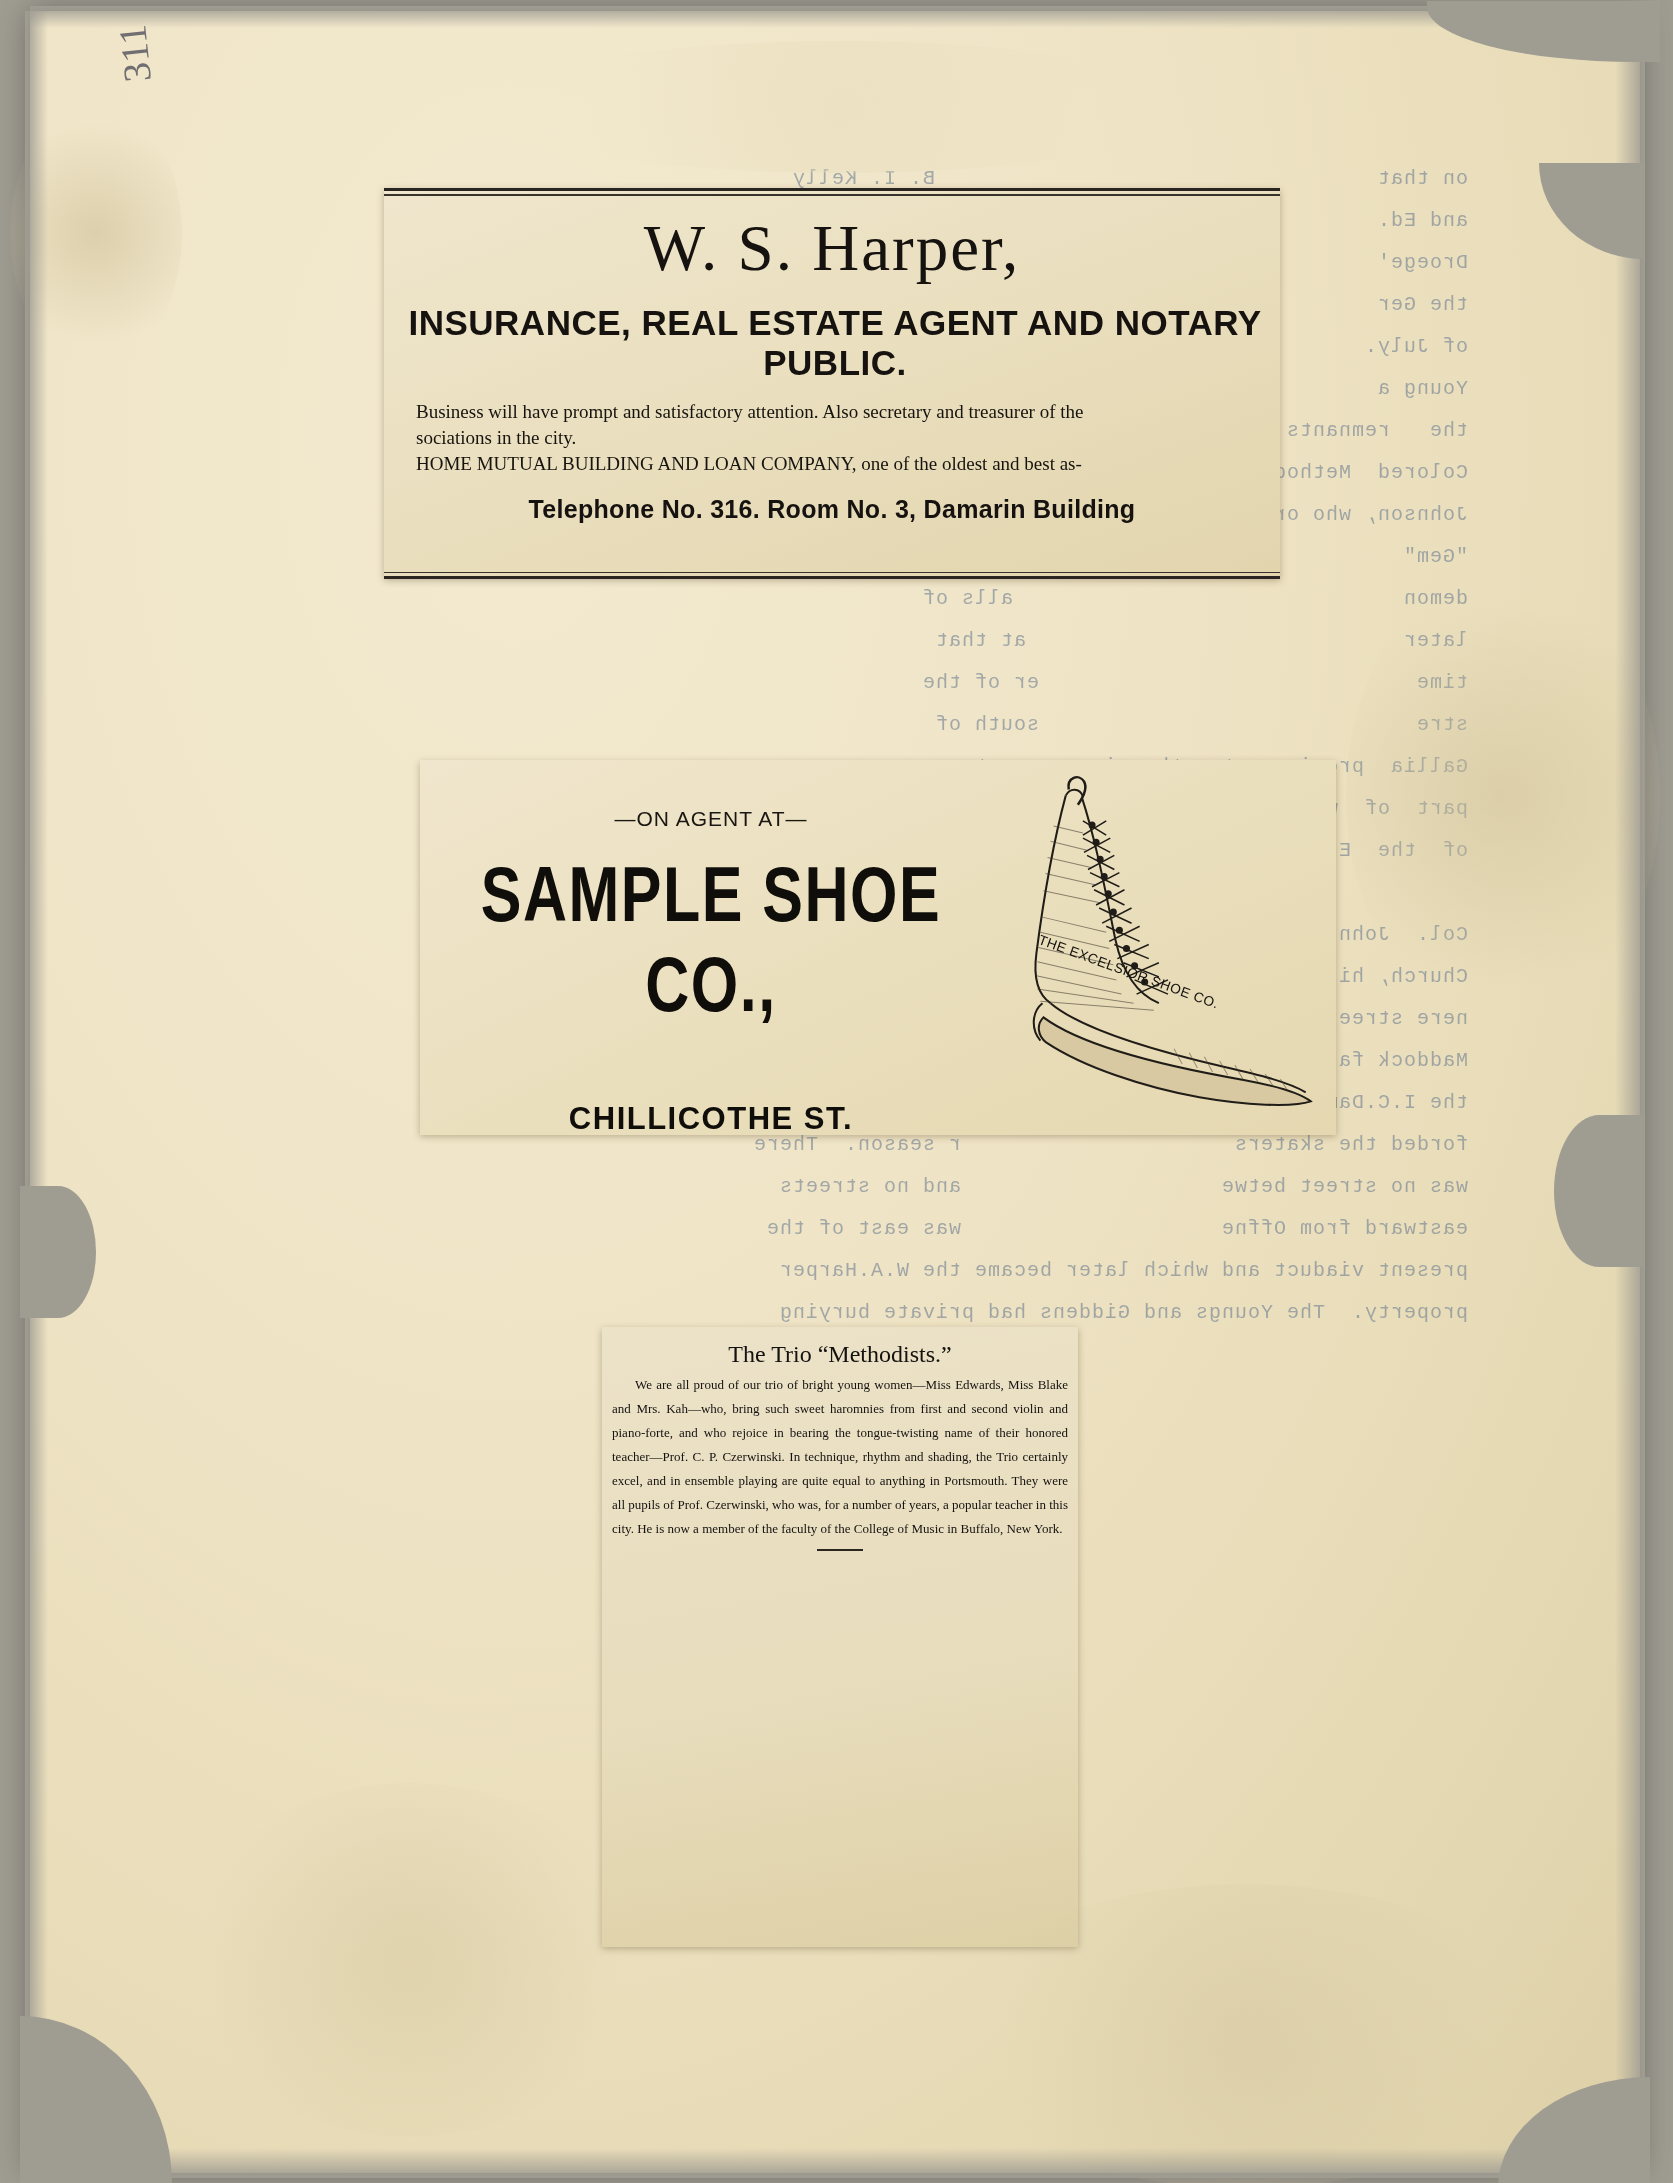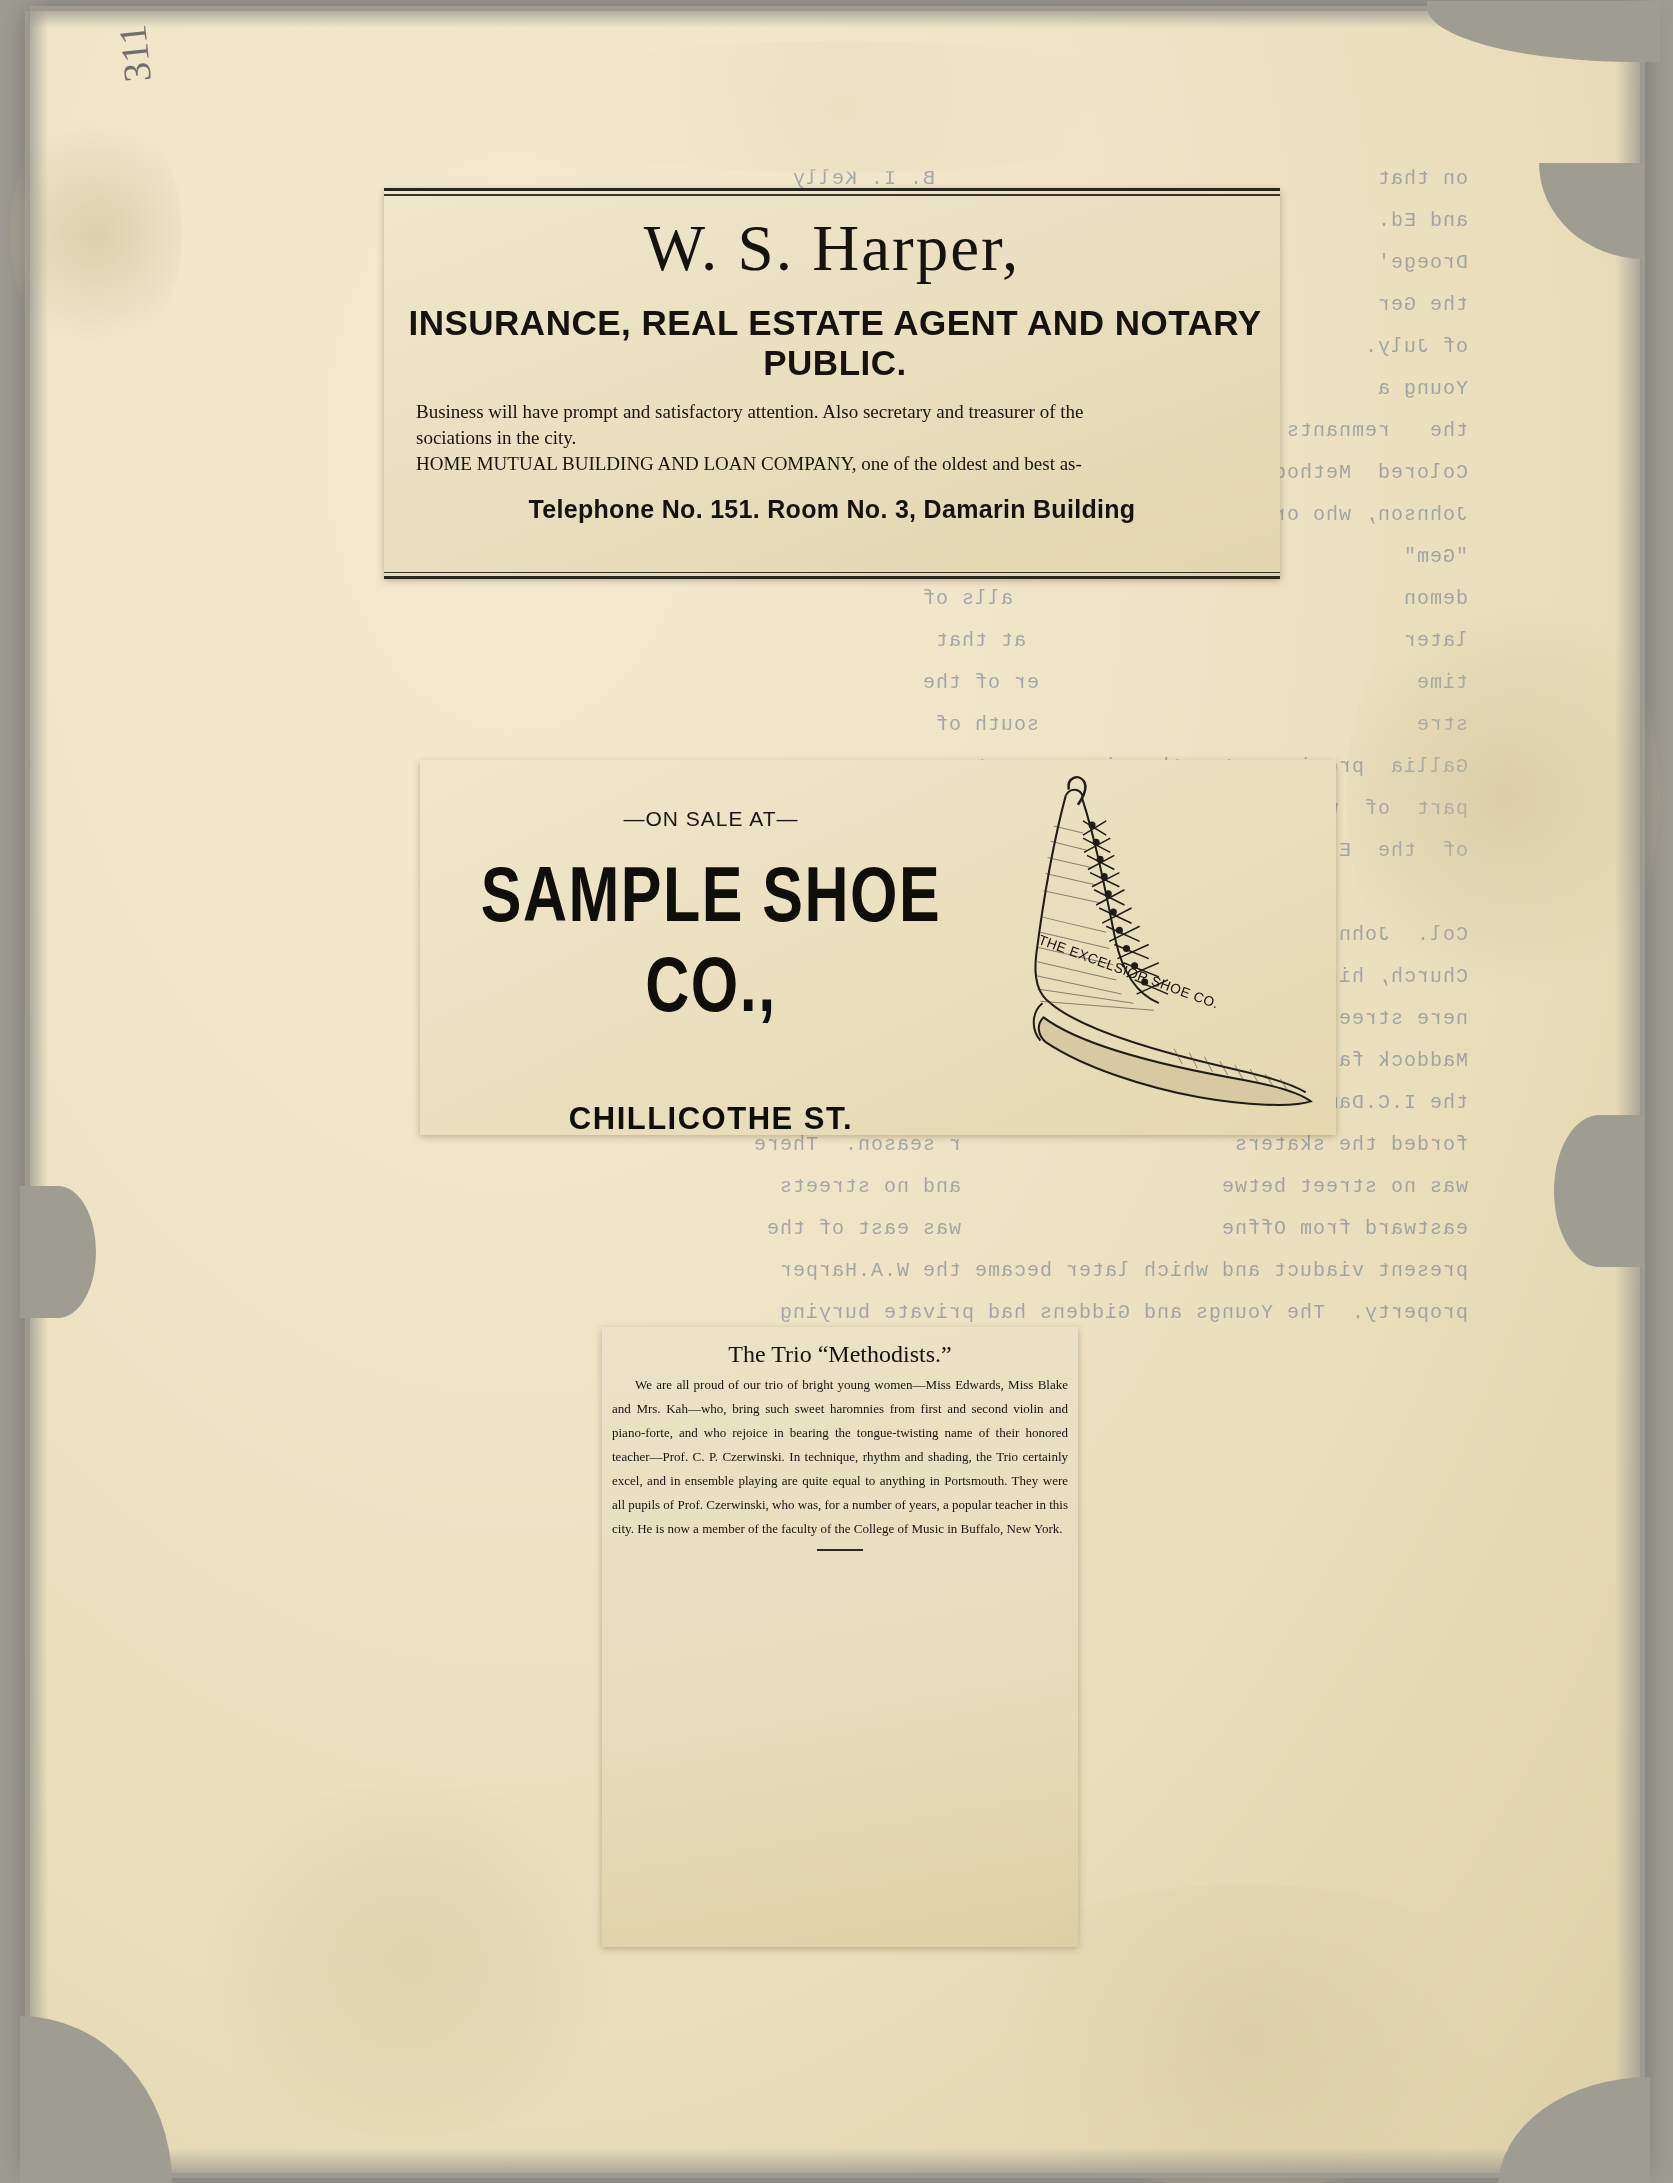--- a/index.html
+++ b/index.html
@@ -227,27 +227,27 @@
 
   <div class="clip" id="clip-mccolm">
     <div class="rule-top"></div>
     <div class="mc-title">W. S. Harper,</div>
     <div class="mc-sub">INSURANCE, REAL ESTATE AGENT AND NOTARY PUBLIC.</div>
     <div class="mc-body">
       <span class="ln2">Business will have prompt and satisfactory attention.  Also secretary and treasurer of the</span>
       <span class="ln2">sociations in the city.</span>
       <span class="ln2">HOME MUTUAL BUILDING AND LOAN COMPANY, one of  the oldest and best as-</span>
     </div>
-    <div class="mc-foot">Telephone No. 151.    Room No. 3, Damarin Building</div>
+    <div class="mc-foot">Telephone No. 316.    Room No. 3, Damarin Building</div>
     <div class="rule-bot"></div>
   </div>
 
   <div class="clip" id="clip-shoe">
     <div class="shoe-left">
-      <div class="shoe-onsale">—ON SALE AT—</div>
+      <div class="shoe-onsale">—ON AGENT AT—</div>
       <div class="shoe-name">SAMPLE SHOE CO.,</div>
       <div class="shoe-street">CHILLICOTHE ST.</div>
     </div>
 
     <div class="shoe-img">
       <svg viewBox="0 0 640 720" width="324" height="365" xmlns="http://www.w3.org/2000/svg">
 
         <g fill="none" stroke="#201c17" stroke-width="4">
 
           <path d="M122 48 C118 24 142 16 152 32 C160 46 150 64 140 78" stroke-width="5"></path>

